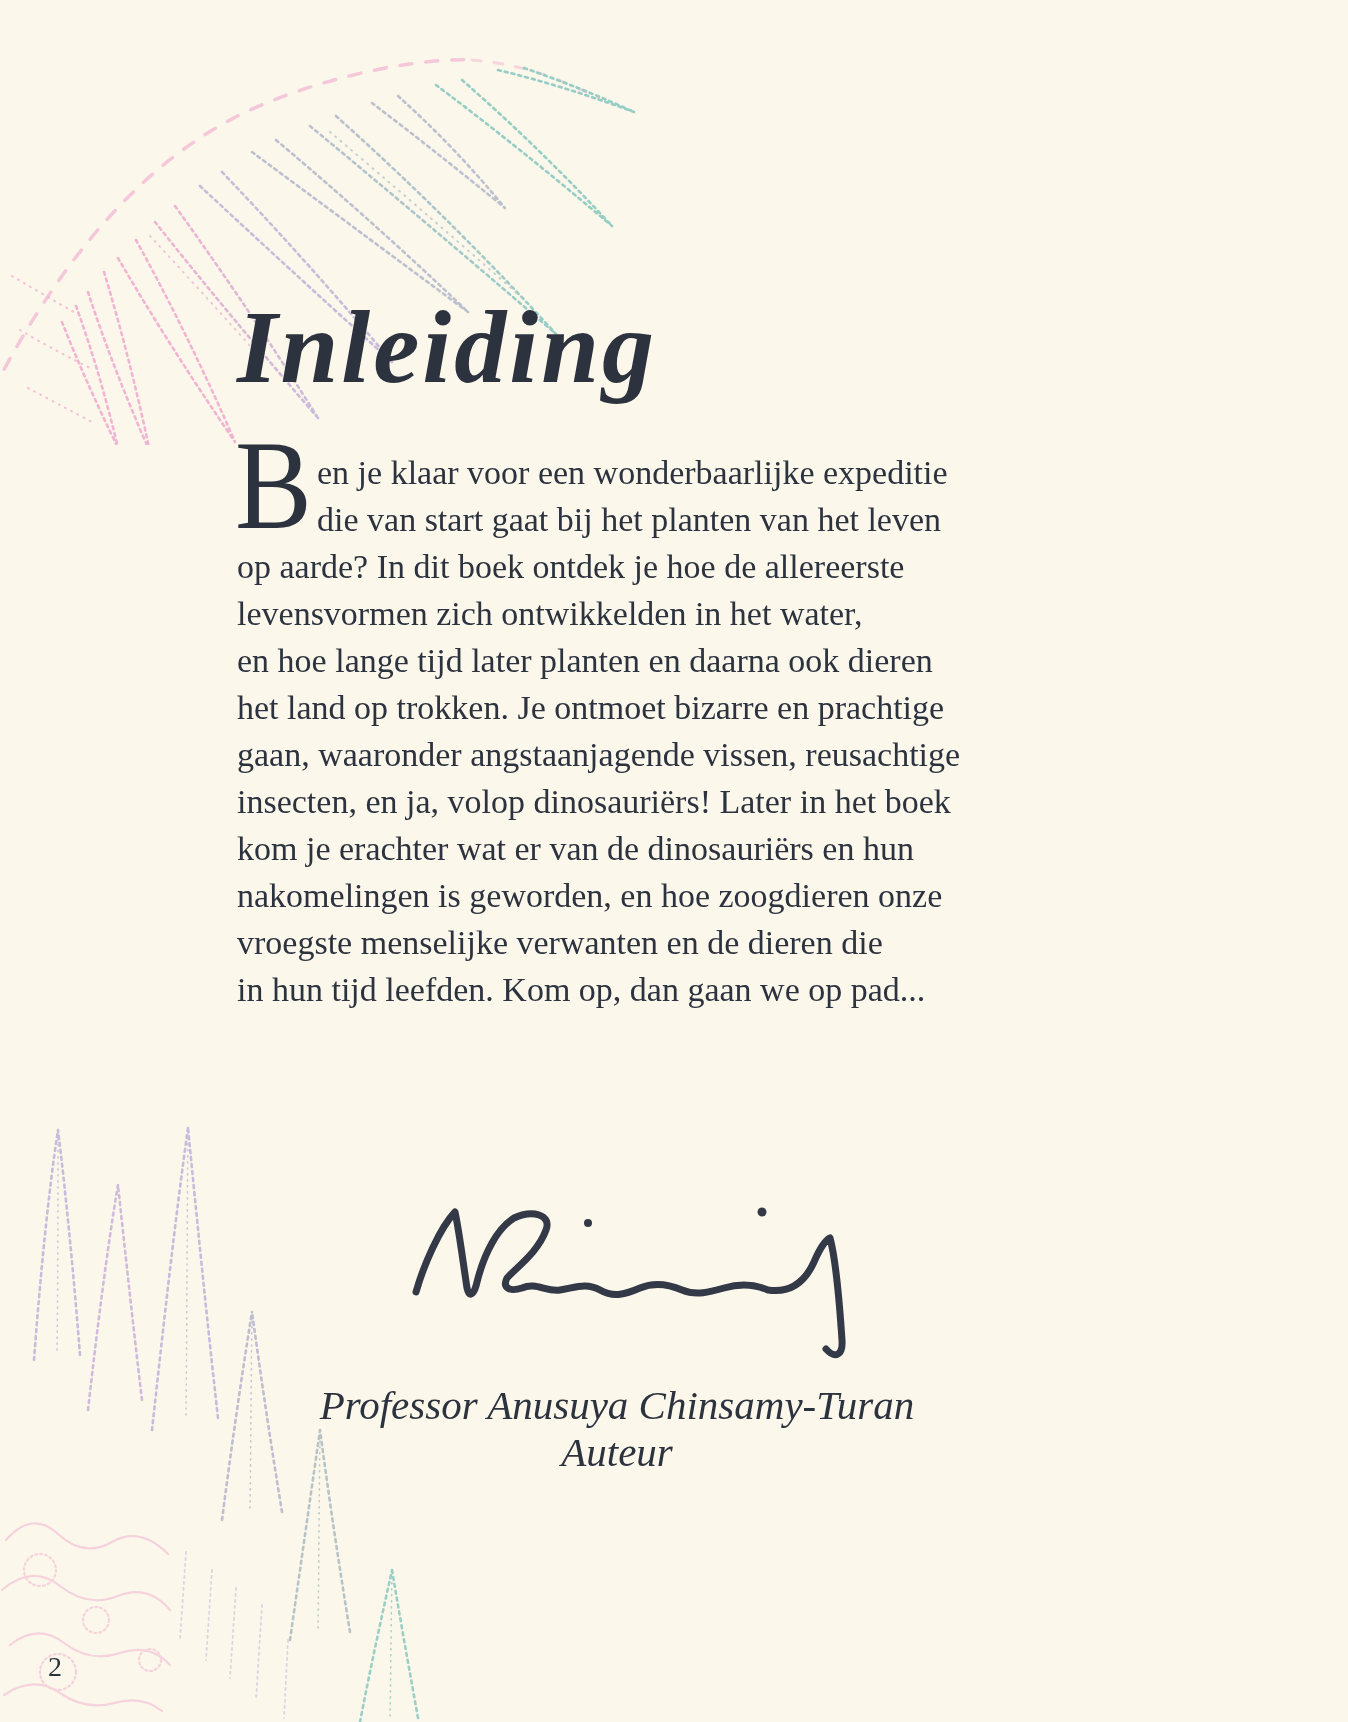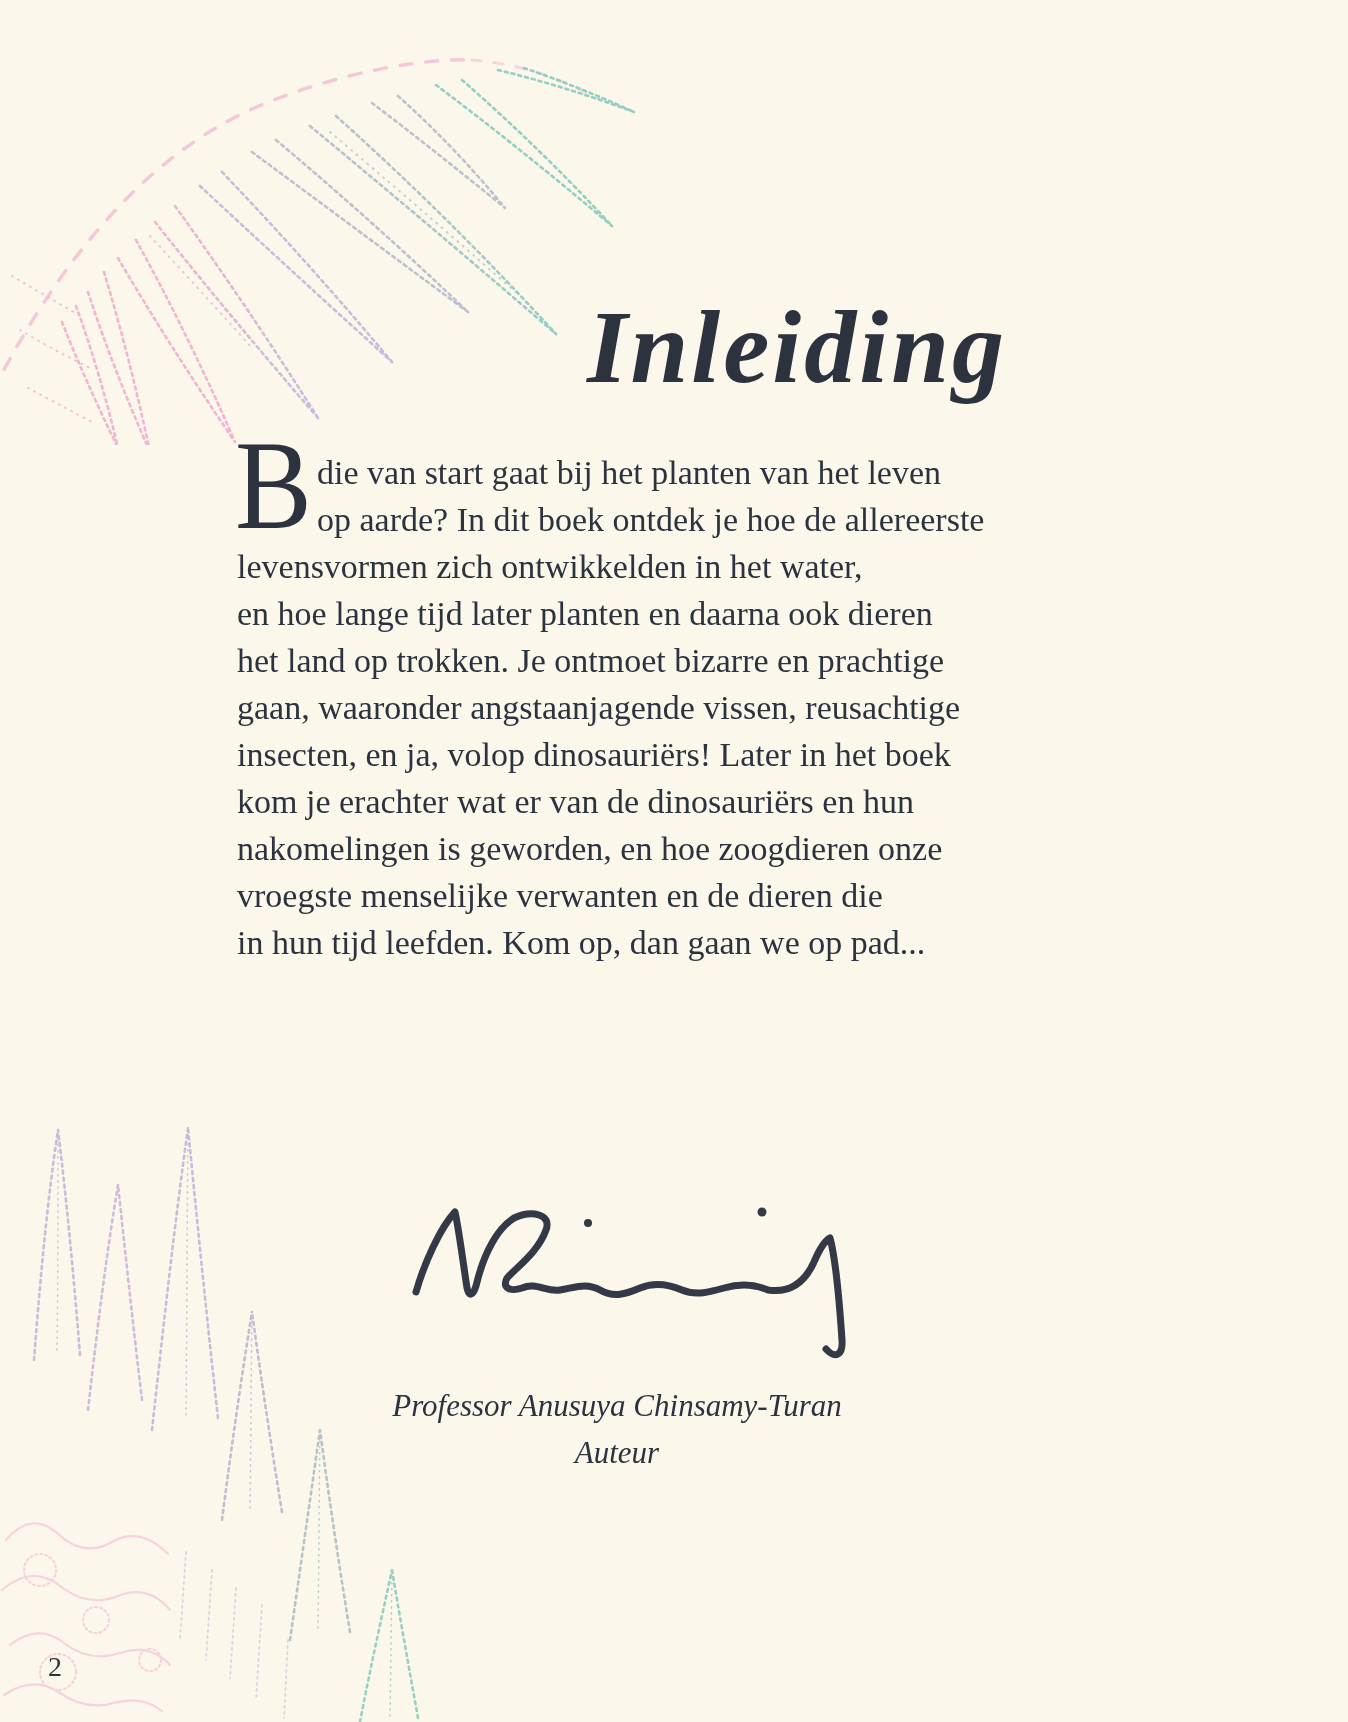--- a/index.html
+++ b/index.html
@@ -16,22 +16,22 @@
     background:var(--bg);
     overflow:hidden;
     font-family:"Liberation Serif", serif;
     color:var(--ink);
   }
   .deco{position:absolute;pointer-events:none;}
   .deco.top-left{left:0;top:0;}
   .deco.bottom-left{left:0;top:1100px;}
 
   .page-title{
-    position:absolute;left:227px;top:290px;width:780px;
-    text-align:right;
+    position:absolute;left:237px;top:290px;width:780px;
+    text-align:left;
     font-style:italic;
     font-size:104px;
     line-height:1.1;
     letter-spacing:3px;
     color:var(--ink);
   }
   .body-text{
     position:absolute;left:237px;top:449px;width:790px;
     font-size:34px;
     color:var(--ink);
@@ -42,21 +42,21 @@
     font-size:128px;line-height:1;
     transform:scaleX(.9);transform-origin:left top;
     color:var(--ink);
   }
   .line{height:47px;line-height:47px;white-space:nowrap;}
 
   .signature-block{position:absolute;left:410px;top:1200px;width:460px;height:165px;}
   .author-block{
     position:absolute;left:237px;top:1382px;width:760px;
     text-align:center;font-style:italic;
-    font-size:31px;line-height:47px;
+    font-size:41px;line-height:47px;
     color:var(--ink);
   }
   .page-number{
     position:absolute;left:48px;top:1650px;
     font-size:28px;line-height:34px;
     color:var(--ink);
   }
 </style>
 </head>
 <body>
@@ -140,20 +140,21 @@
         <path d="M 186,452 L 180,540"></path>
       </g>
     </g>
   </svg>
 
   <h1 class="page-title">Inleiding</h1>
 
   <div class="body-text">
     <span class="dropcap-spacer"></span>
     <span class="drop-cap">B</span>
+    <div class="line">en je klaar voor een wonderbaarlijke expeditie</div>
     <div class="line">die van start gaat bij het planten van het leven</div>
     <div class="line">op aarde? In dit boek ontdek je hoe de allereerste</div>
     <div class="line">levensvormen zich ontwikkelden in het water,</div>
     <div class="line">en hoe lange tijd later planten en daarna ook dieren</div>
     <div class="line">het land op trokken. Je ontmoet bizarre en prachtige</div>
     <div class="line">gaan, waaronder angstaanjagende vissen, reusachtige</div>
     <div class="line">insecten, en ja, volop dinosauriërs! Later in het boek</div>
     <div class="line">kom je erachter wat er van de dinosauriërs en hun</div>
     <div class="line">nakomelingen is geworden, en hoe zoogdieren onze</div>
     <div class="line">vroegste menselijke verwanten en de dieren die</div>

